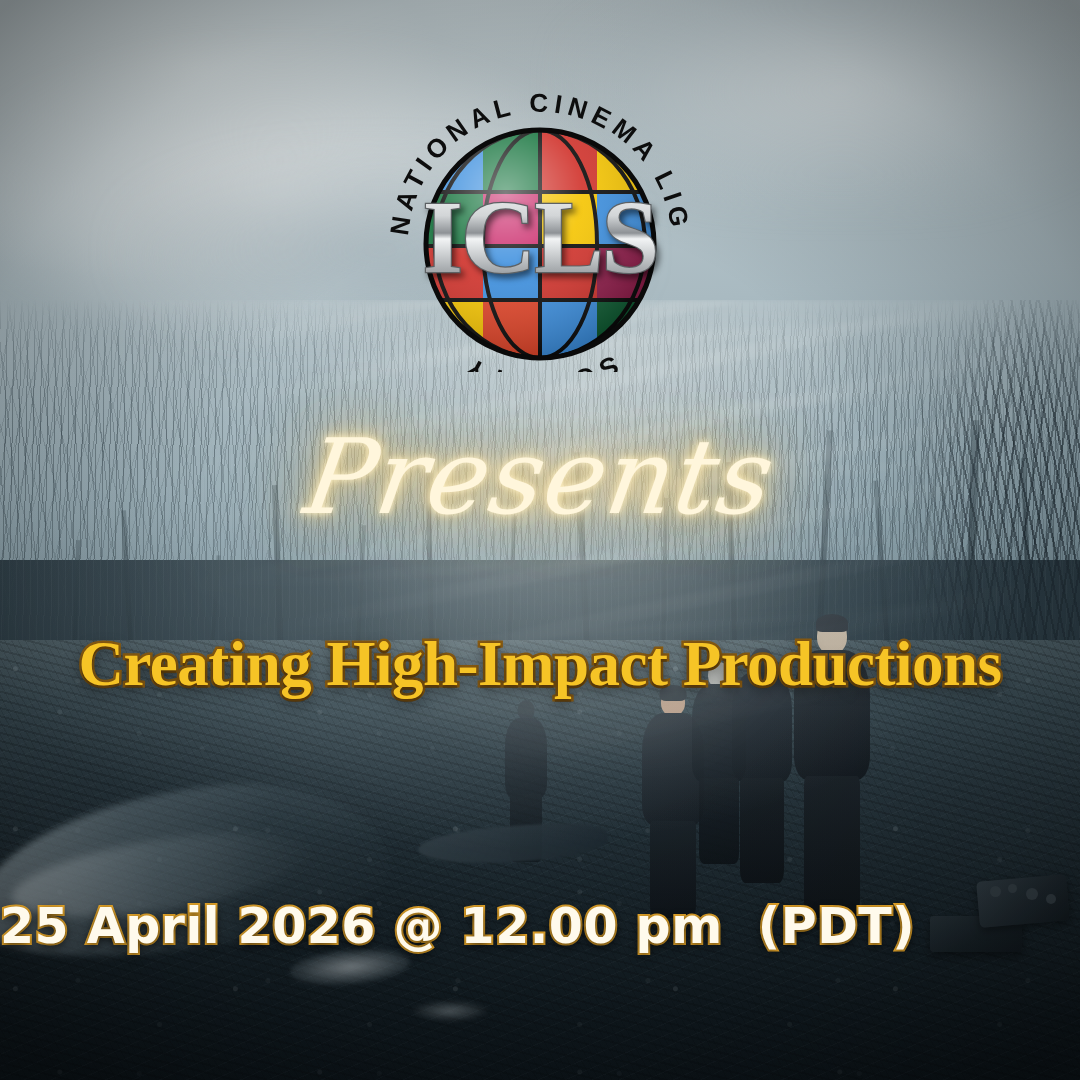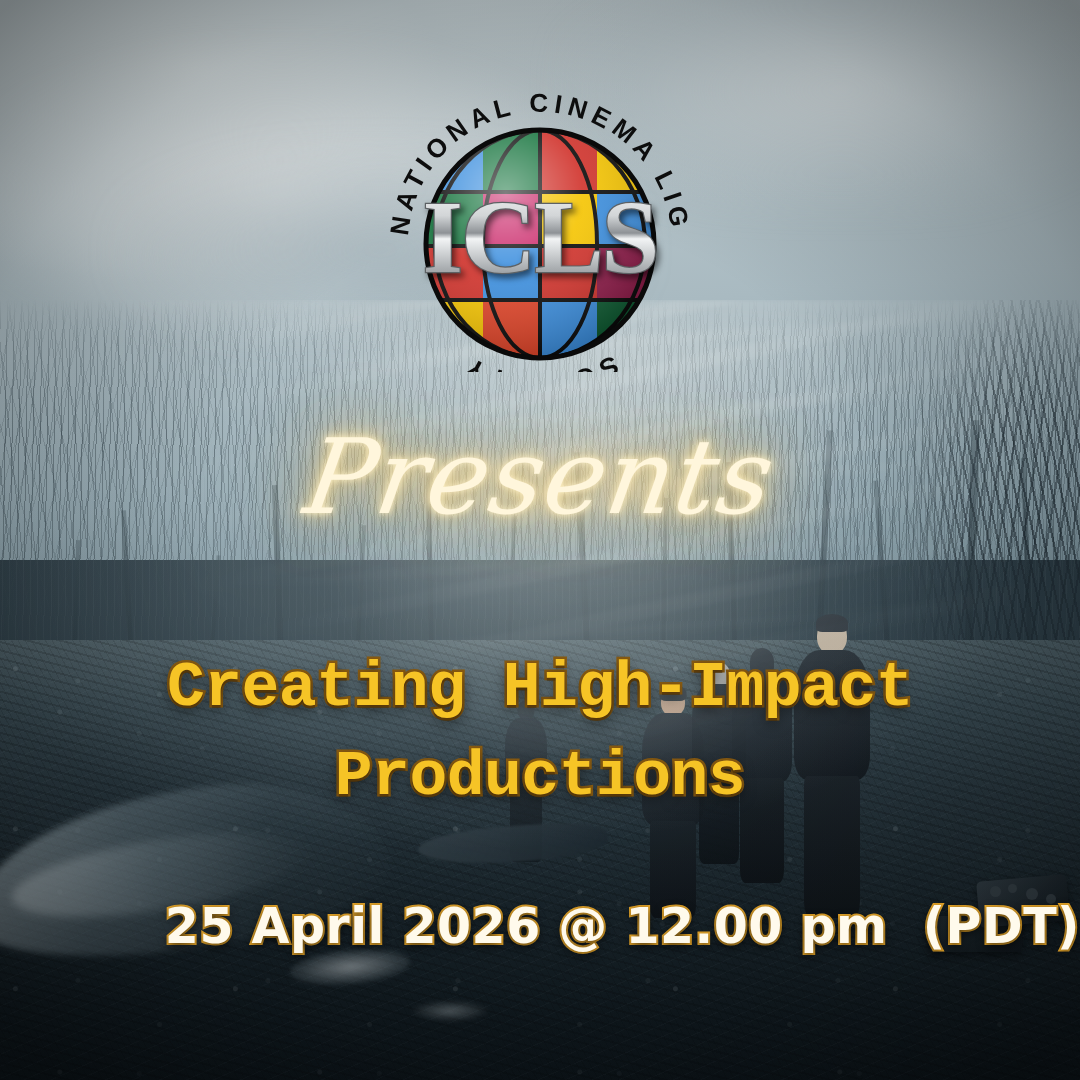--- a/index.html
+++ b/index.html
@@ -258,39 +258,38 @@
     transform: skewX(-9deg);
   }
 
   .title-block {
     position: absolute;
     left: 0; right: 0;
     top: 620px;
     text-align: center;
   }
   .title-line {
-    font-family: Liberation Mono, monospace;
+    font-family: Liberation Serif, serif;
     font-weight: 700;
     font-size: 63px;
     line-height: 1.42;
     letter-spacing: -0.5px;
     color: #f6c426;
     -webkit-text-stroke: 5px #8a5c12;
     paint-order: stroke fill;
     text-shadow:
       0 3px 0 rgba(70,44,8,.55),
       0 5px 14px rgba(0,0,0,.55);
-    margin-top: 24px;
   }
 
   .date-line {
     position: absolute;
     left: 0; right: 0;
     top: 898px;
-    text-align: right;
+    text-align: left;
     font-family: "DejaVu Sans", sans-serif;
     font-weight: 700;
     font-size: 49px;
     letter-spacing: 0.5px;
     color: #fffaec;
     -webkit-text-stroke: 4px #e6a62a;
     paint-order: stroke fill;
     text-shadow: 0 3px 10px rgba(0,0,0,.75);
     white-space: pre;
   }

